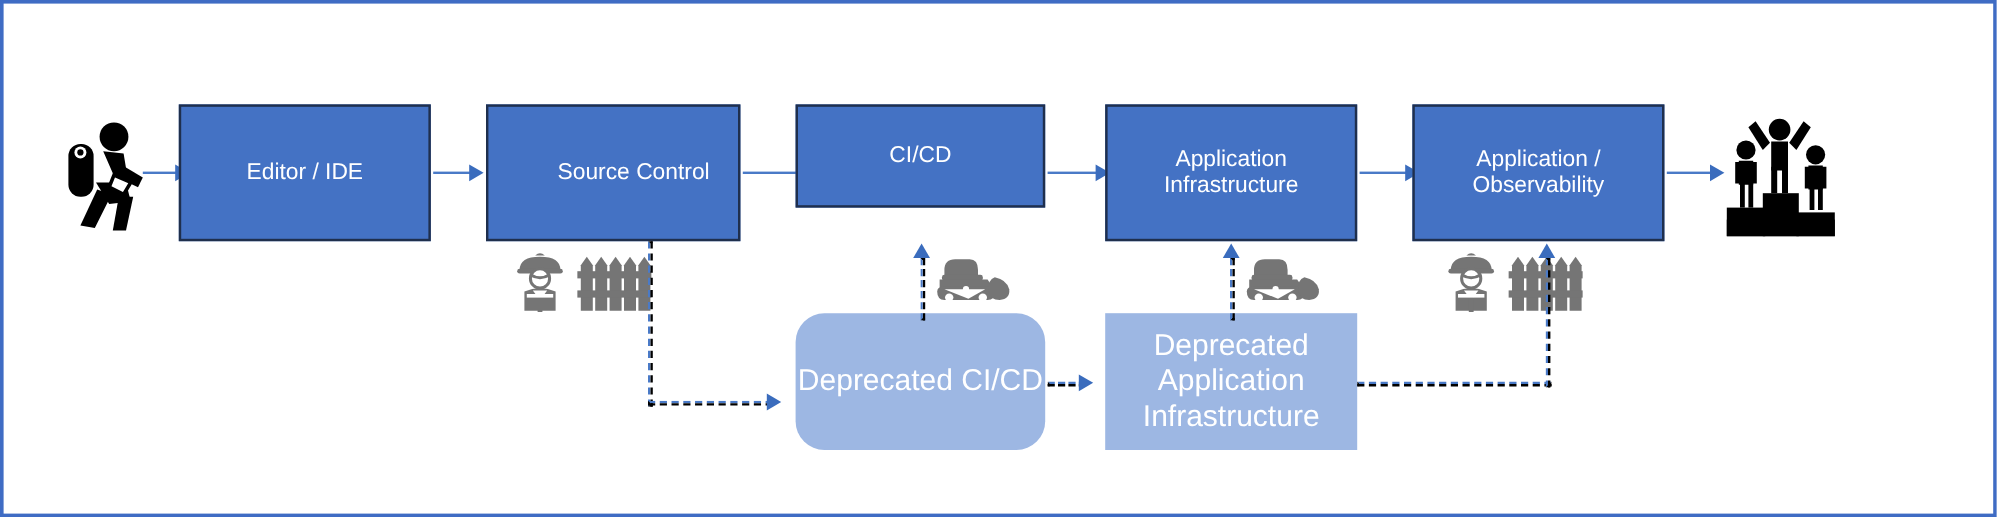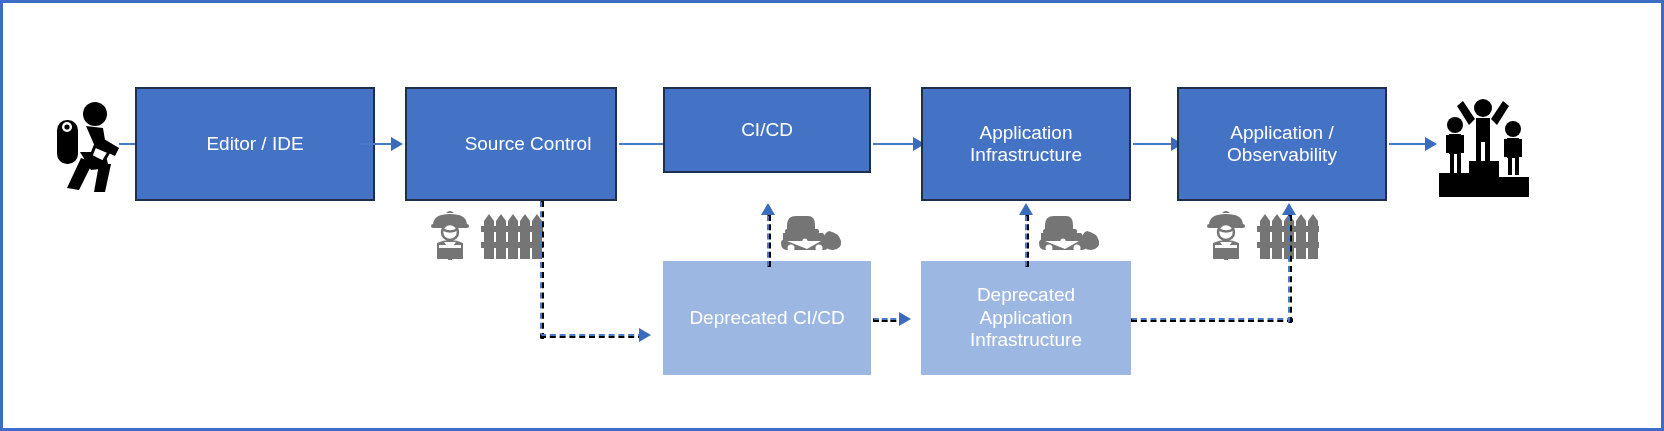--- a/index.html
+++ b/index.html
@@ -23,21 +23,21 @@
     white-space:pre-line;
   }
   .box.primary{
     background:#4472C4;
     border:2px solid #1f2f4d;
     font-size:19px;
   }
   .box.deprecated{
     background:#9DB7E3;
     border:none;
-    font-size:19px;
+    font-size:25px;
   }
   .hline{
     position:absolute;height:0;
     border-top:2px solid #4a7ac7;
   }
   .vline{
     position:absolute;width:0;
     border-left:2px solid #4a7ac7;
   }
   .hline.dash,.vline.dash{border-style:dashed;border-width:2px;}
@@ -86,21 +86,21 @@
         <rect x="62" y="48" width="4" height="46" transform="rotate(8 64 70)"></rect>
 
         <path d="M56 50 L70 56 L64 66 L52 60 Z" fill="#ffffff" stroke="#000000" stroke-width="3"></path>
       </g>
     </svg>
   </div>
 
   <div class="hline" style="left:116px;top:140px;width:28px;"></div>
   <div class="arrow-r" style="left:143px;top:134px;"></div>
 
-  <div class="box primary" style="left:132px;top:84px;width:240px;height:114px;">Editor / IDE</div>
+  <div class="box primary" style="left:146px;top:84px;width:210px;height:114px;">Editor / IDE</div>
 
   <div class="hline" style="left:358px;top:140px;width:32px;"></div>
   <div class="arrow-r" style="left:388px;top:134px;"></div>
 
   <div class="box primary" style="left:402px;top:84px;width:212px;height:114px;padding-left:34px;">Source Control</div>
 
   <div class="hline" style="left:616px;top:140px;width:62px;"></div>
   <div class="arrow-r" style="left:676px;top:134px;"></div>
 
   <div class="box primary" style="left:660px;top:84px;width:208px;height:86px;">CI/CD</div>
@@ -245,21 +245,21 @@
         <path d="M15 12 l5-7 l5 7 v38 h-10 z"></path>
         <path d="M27 12 l5-7 l5 7 v38 h-10 z"></path>
         <path d="M39 12 l5-7 l5 7 v38 h-10 z"></path>
         <path d="M51 12 l5-7 l5 7 v38 h-10 z"></path>
         <rect x="0" y="17" width="62" height="6"></rect>
         <rect x="0" y="33" width="62" height="6"></rect>
       </g>
     </svg>
   </div>
 
-  <div class="box deprecated" style="left:660px;top:258px;width:208px;height:114px;">Deprecated CI/CD</div>
+  <div class="box deprecated" style="left:660px;top:258px;width:208px;height:114px;border-radius:24px;">Deprecated CI/CD</div>
 
   <div class="box deprecated" style="left:918px;top:258px;width:210px;height:114px;">Deprecated
 Application
 Infrastructure</div>
 
   <div class="vline dash" style="left:537px;top:198px;height:134px;"></div>
   <div class="hline dash" style="left:537px;top:331px;width:100px;"></div>
   <div class="arrow-r" style="left:636px;top:325px;"></div>
 
   <div class="hline dash" style="left:870px;top:315px;width:28px;"></div>

